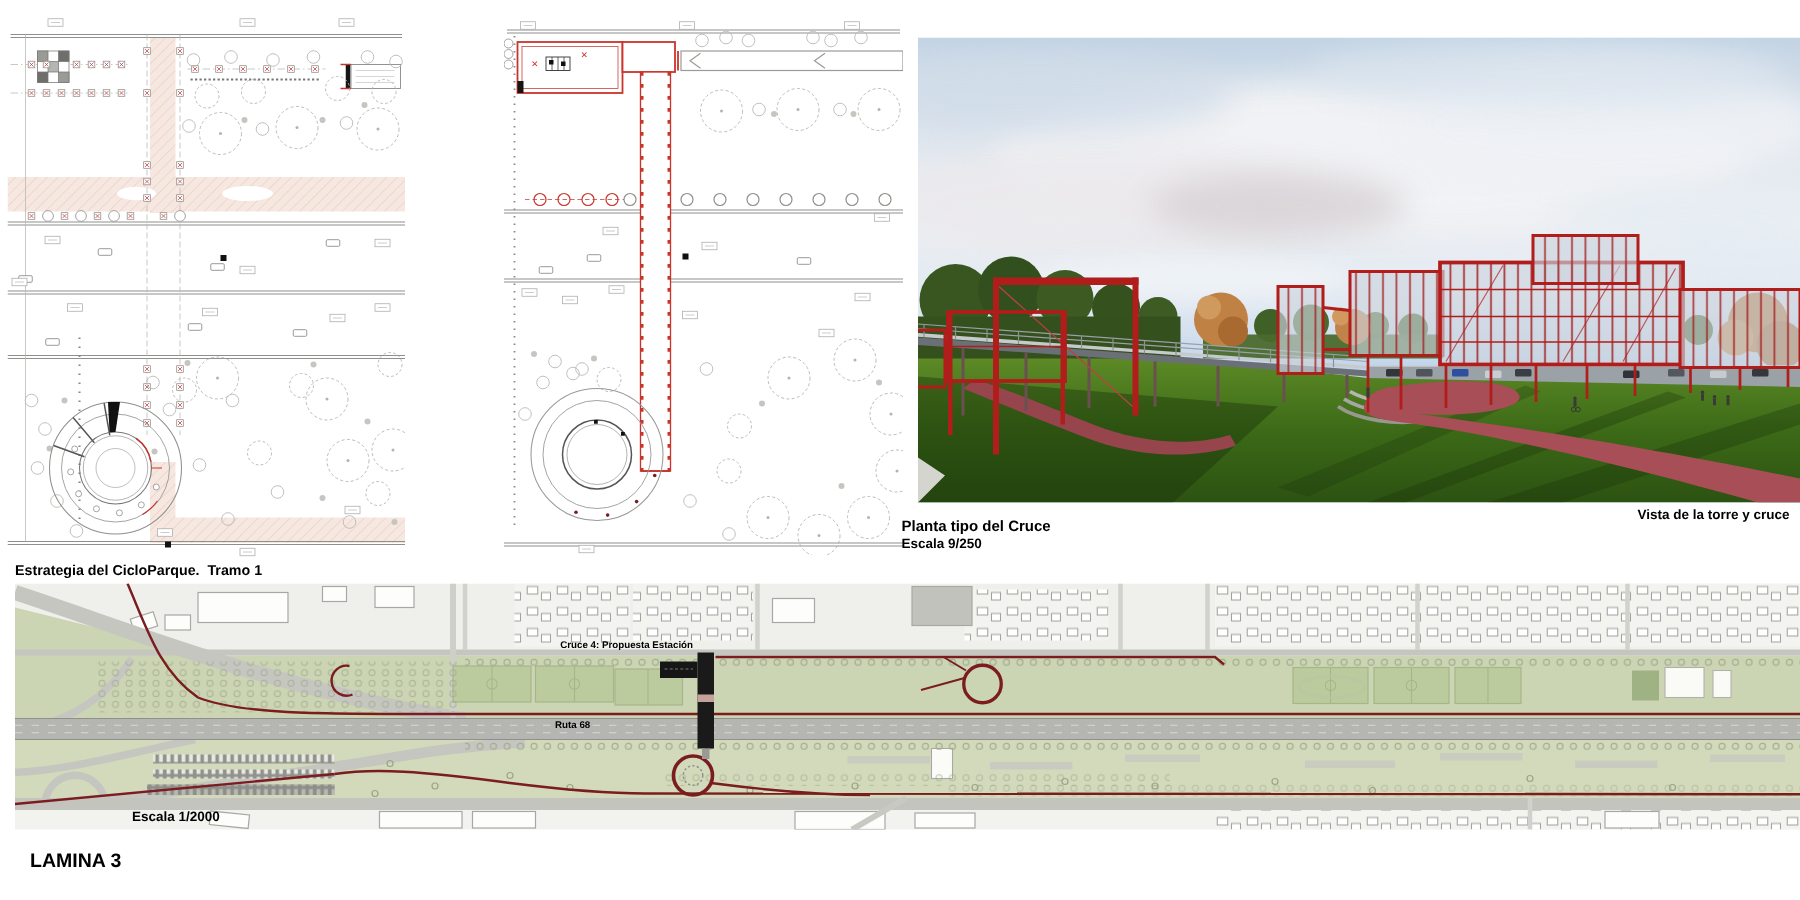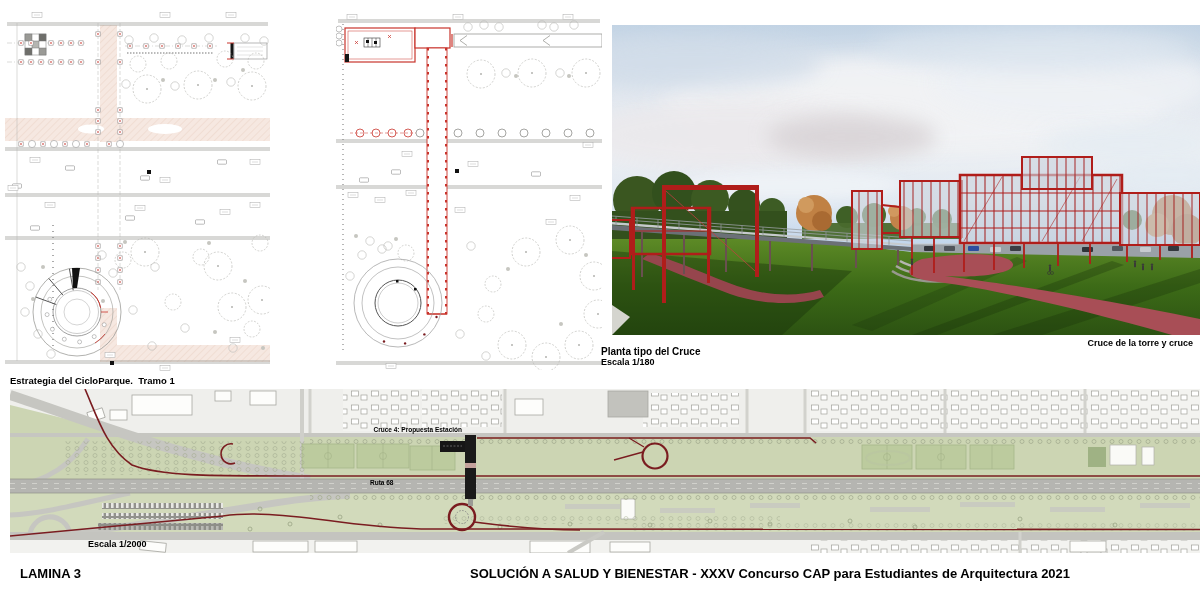--- a/index.html
+++ b/index.html
@@ -411,21 +411,21 @@
     <circle cx="38.5" cy="14" r="1.2" class="rpf"></circle>
         <circle cx="26.4" cy="31.4" r="1.2" class="rpf"></circle>
     <circle cx="7.1" cy="40.4" r="1.2" class="rpf"></circle>
         <circle cx="-14" cy="38.5" r="1.2" class="rpf"></circle>
     <rect x="-2" y="-23" width="2.5" height="2.5" fill="#111"></rect>
     <rect x="16" y="-15" width="2.5" height="2.5" fill="#111"></rect>
   </g>
 </svg>
 <div class="abs" style="left:601px;top:346px;line-height:11px">
   <div class="cap" style="position:static;font-size:10px">Planta tipo del Cruce</div>
-  <div class="cap" style="position:static;font-size:9px">Escala 1/180</div>
+  <div class="cap" style="position:static;font-size:9px">Escala 9/250</div>
 </div>
 
 <svg class="abs" style="left:612px;top:25px" width="588" height="310" viewBox="0 0 588 310">
   <rect width="588" height="310" fill="url(#sky)"></rect>
   <g>
     <ellipse cx="300" cy="78" rx="250" ry="48" fill="#f2f3f5" opacity="0.95" filter="url(#f10)"></ellipse>
     <ellipse cx="120" cy="110" rx="150" ry="35" fill="#ebe9ec" opacity="0.9" filter="url(#f10)"></ellipse>
     <ellipse cx="240" cy="112" rx="85" ry="22" fill="#d8d3d6" opacity="0.85" filter="url(#f10)"></ellipse>
     <ellipse cx="460" cy="58" rx="140" ry="40" fill="#eef1f5" opacity="0.9" filter="url(#f10)"></ellipse>
     <ellipse cx="520" cy="120" rx="90" ry="20" fill="#e6edf3" opacity="0.9" filter="url(#f10)"></ellipse>
@@ -569,21 +569,21 @@
   <g>
     <use href="#fig" x="523" y="240"></use>
         <use href="#fig" x="531" y="243"></use>
         <use href="#fig" x="540" y="243"></use>
     <use href="#fig" x="438" y="244"></use>
     <circle cx="437" cy="248" r="1.5" fill="none" stroke="#333" stroke-width="0.6"></circle>
     <circle cx="440" cy="248" r="1.5" fill="none" stroke="#333" stroke-width="0.6"></circle>
     <use href="#fig" x="300" y="238"></use>
   </g>
 </svg>
-<div class="cap" style="right:7px;top:338px;font-size:9px">Cruce de la torre y cruce</div>
+<div class="cap" style="right:7px;top:338px;font-size:9px">Vista de la torre y cruce</div>
 
 <svg class="abs" style="left:10px;top:389px" width="1190" height="164" viewBox="0 0 1190 164">
   <rect width="1190" height="164" fill="#efefec"></rect>
   <g>
     <path d="M0,16 L290,88 L290,90 L0,90 Z" class="mg"></path>
     <rect x="100" y="48" width="1090" height="42" class="mg"></rect>
     <rect x="0" y="104" width="1190" height="46" fill="#d2dabb"></rect>
   </g>
   <g>
     <rect x="333" y="0" width="77" height="42" fill="url(#hou)"></rect>
@@ -724,15 +724,14 @@
     <rect x="430" y="52" width="25" height="11" fill="#161616"></rect>
     <line x1="433" y1="57" x2="452" y2="57" stroke="#777" stroke-width="0.8" stroke-dasharray="2 1.5"></line>
     <rect x="458" y="110" width="5" height="7" fill="#9a9a94"></rect>
   </g>
   <text x="452" y="43" font-size="6.5" text-anchor="end">Cruce 4: Propuesta Estación</text>
   <text x="360" y="96" font-size="6.5">Ruta 68</text>
   <text x="78" y="158" font-size="9">Escala 1/2000</text>
 </svg>
 
 <div class="cap" style="left:20px;top:566px;font-size:13px">LAMINA 3</div>
-<div class="cap" style="left:470px;top:566px;font-size:13px">SOLUCIÓN A SALUD Y BIENESTAR - XXXV Concurso CAP para Estudiantes de Arquitectura 2021</div>
 
 </div>
 
 </body></html>

